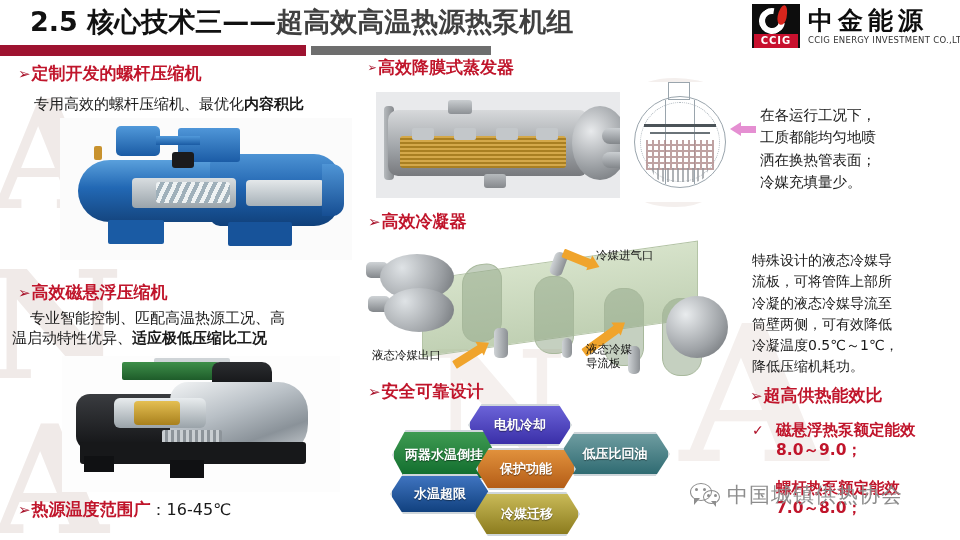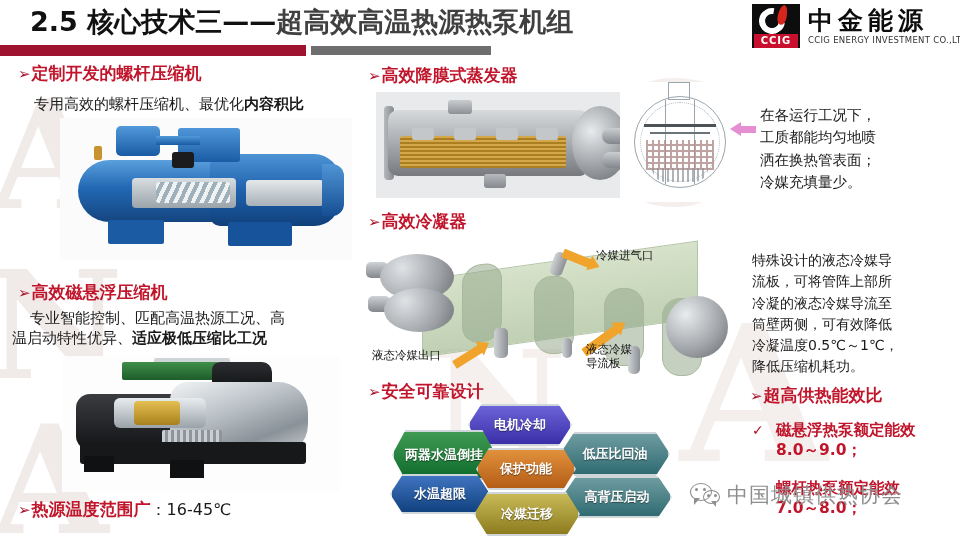--- a/index.html
+++ b/index.html
@@ -434,21 +434,21 @@
     <div class="fins"></div>
   <div class="base"></div>
     <div class="foot1"></div>
     <div class="foot2"></div>
 </div>
 
 <div class="bullet" style="left:18px; top:498px;">
   <span class="arw">➢</span><span>热源温度范围广</span><span class="nor" style="font-weight:400;color:#1a1a1a;font-size:16px;">：16-45℃</span>
 </div>
 
-<div class="bullet" style="left:368px; top:64px;">
+<div class="bullet" style="left:368px; top:56px;font-family:Liberation Mono, monospace;">
   <span class="arw">➢</span><span>高效降膜式蒸发器</span>
 </div>
 
 <div class="pic evap">
   <div class="flange"></div>
   <div class="shell"></div>
   <div class="tubes"></div>
   <div class="plate p1"></div>
     <div class="plate p2"></div>
     <div class="plate p3"></div>
@@ -514,21 +514,20 @@
 <div class="hexwrap">
   <div class="hex hx-motor">电机冷却</div>
   <div class="hex hx-two">
     <span>两器</span>
       <br>
     <span>水温倒挂</span>
   </div>
   <div class="hex hx-low">低压比回油</div>
   <div class="hex hx-water">水温超限</div>
   <div class="hex hx-prot">保护功能</div>
-  <div class="hex hx-high">高背压启动</div>
   <div class="hex hx-refrig">冷媒迁移</div>
 </div>
 
 <div class="body-text" style="left:760px; top:104px; font-size:14.5px; line-height:1.55;">
   <span>在各运行工况下，</span><br>
   <span>工质都能均匀地喷</span><br>
   <span>洒在换热管表面；</span><br>
   <span>冷媒充填量少。</span>
 </div>
 

